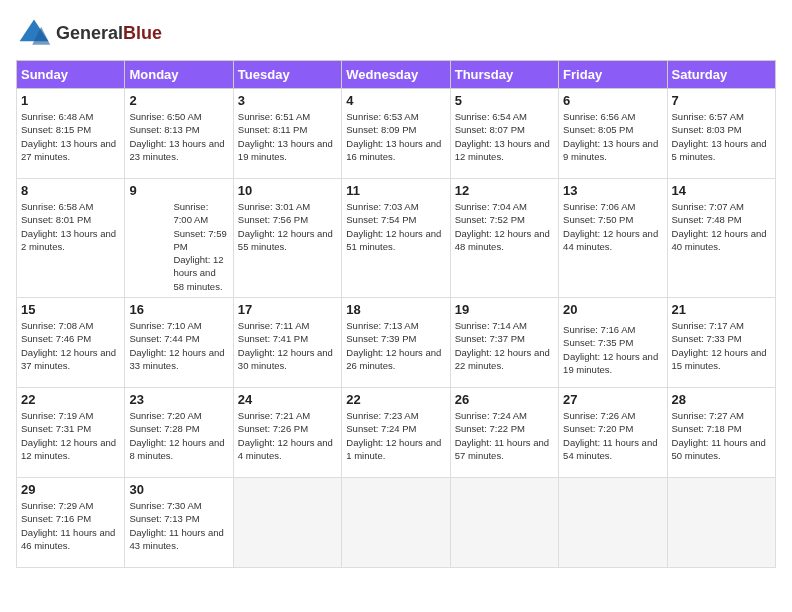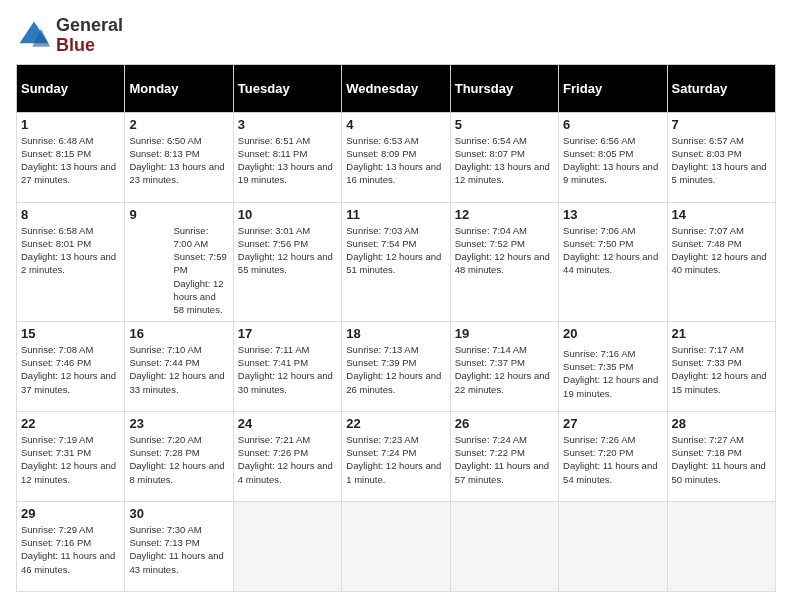--- a/index.html
+++ b/index.html
@@ -16,21 +16,21 @@
       align-items: flex-start;
       margin-bottom: 8px;
     }
     .logo {
       display: flex;
       align-items: center;
       gap: 4px;
     }
     .logo-text {
       display: flex;
-      flex-direction: column;
+      flex-direction: row;
       line-height: 1.1;
     }
     .logo-icon {
       width: 36px;
       height: 36px;
     }
     .title-block {
       text-align: right;
     }
     .month-title {
@@ -41,23 +41,23 @@
     .location {
       font-size: 14px;
       color: #555;
     }
     .calendar {
       width: 100%;
       border-collapse: collapse;
       font-size: 10.5px;
     }
     .calendar th {
-      background-color: #000000;
+      background-color: #8b5cf6;
       color: #fff;
-      padding: 16px 4px;
+      padding: 6px 4px;
       text-align: left;
       font-size: 13px;
       font-weight: bold;
       border: 1px solid #ccc;
     }
     .calendar td {
       border: 1px solid #ddd;
       vertical-align: top;
       padding: 4px;
       width: calc(100% / 7);

